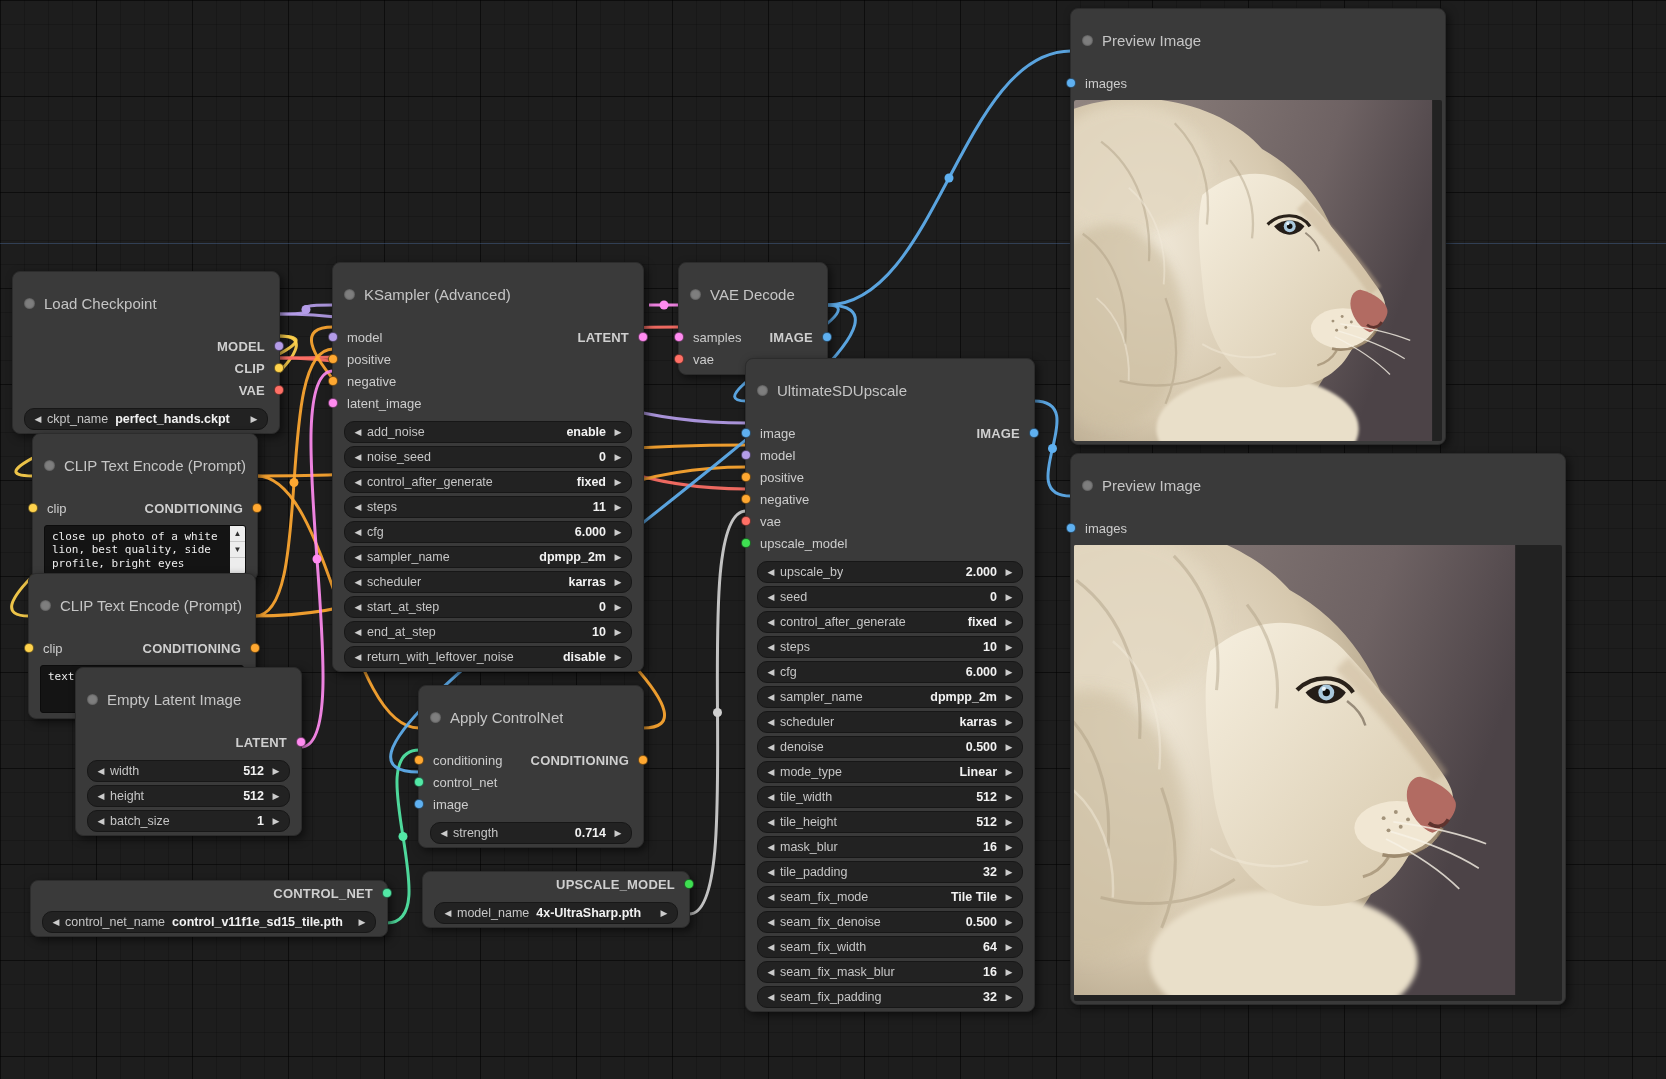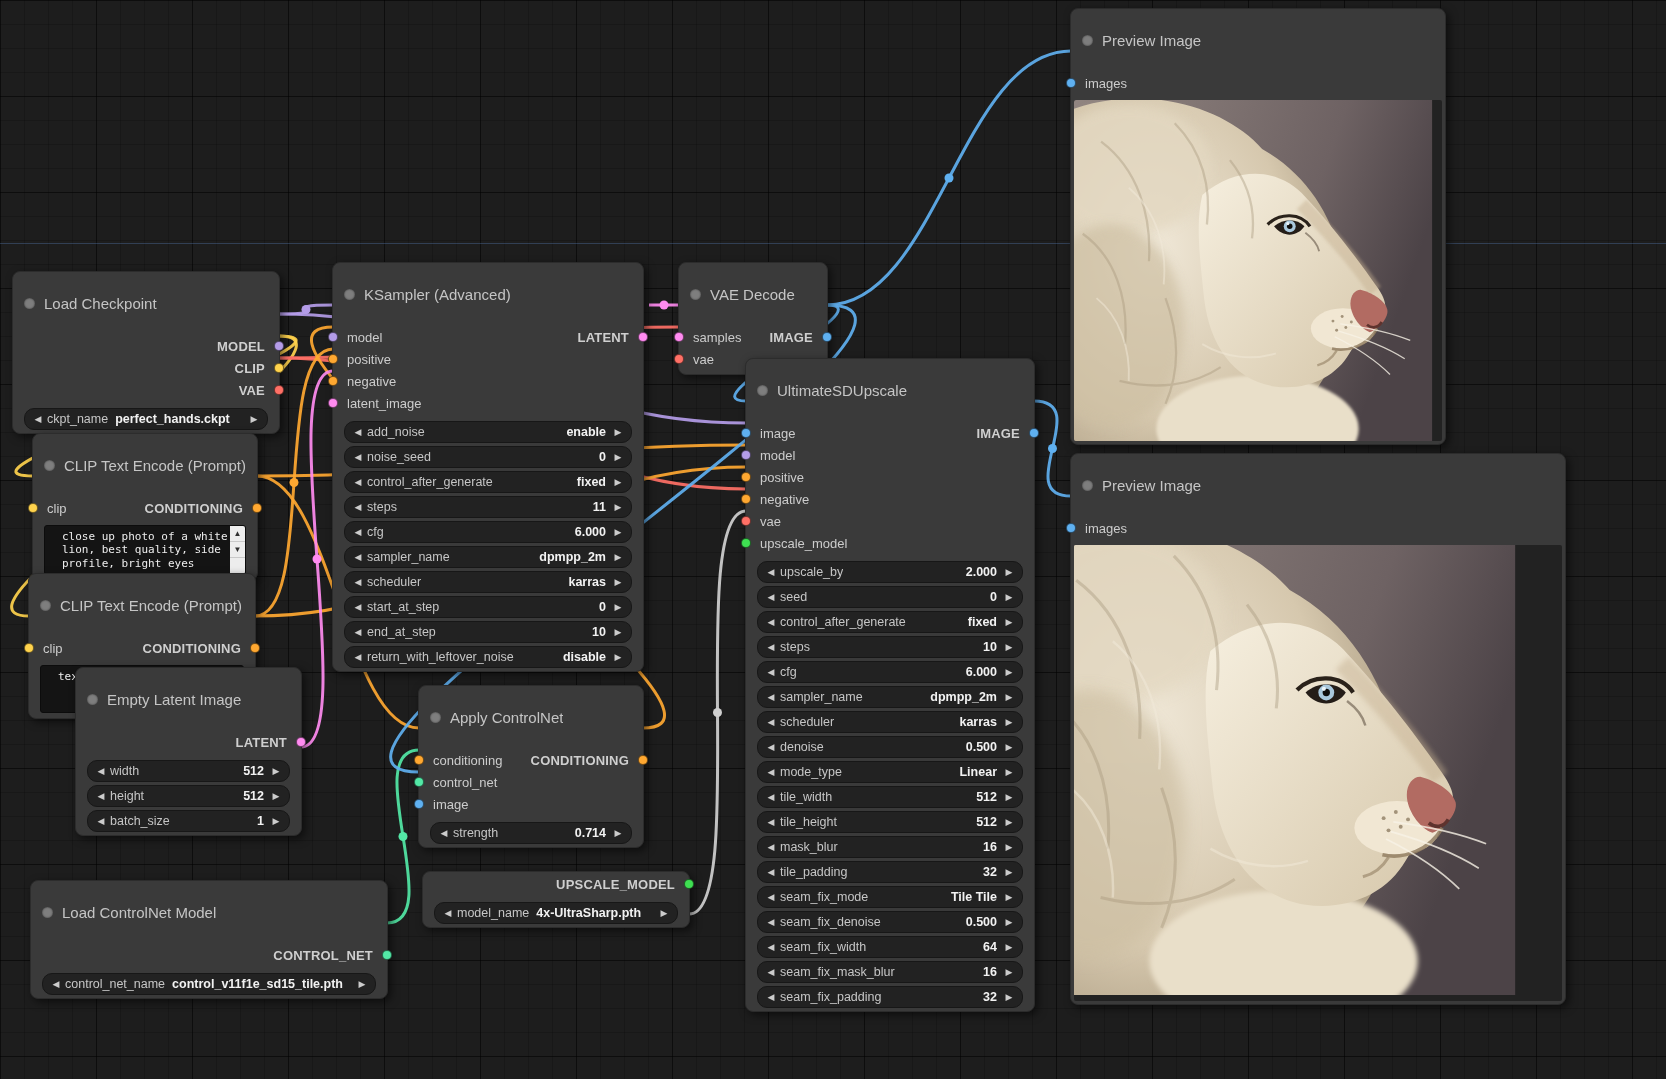--- a/index.html
+++ b/index.html
@@ -37,21 +37,21 @@
     border:1px solid #171717;display:flex;align-items:center;padding:0 6px;
     font-size:12.5px;color:#c6c6c6;white-space:nowrap;
   }
   .warrow{font-size:9px;color:#cccccc;flex:0 0 14px;text-align:center;line-height:1;}
   .wlabel{margin:0 2px;overflow:hidden;}
   .wvalue{font-weight:bold;color:#f2f2f2;}
   .widget.value .wvalue{margin-left:auto;padding-right:5px;}
   .widget.combo .wvalue{margin-left:5px;}
   .widget.combo .spacer{flex:1;}
   .textwidget{margin:2px 11px 5px 11px;background:#141414;border-radius:3px;display:flex;overflow:hidden;border:1px solid #0c0c0c;}
-  .textcontent{flex:1;padding:4px 2px 4px 17px;font-family:"DejaVu Sans Mono",monospace;font-size:11px;line-height:1.22;color:#ededed;white-space:pre-wrap;min-height:38px;}
+  .textcontent{flex:1;padding:4px 2px 4px 7px;font-family:"DejaVu Sans Mono",monospace;font-size:11px;line-height:1.22;color:#ededed;white-space:pre-wrap;min-height:38px;}
   .scrollbar{flex:0 0 15px;background:#ededed;display:flex;flex-direction:column;align-items:stretch;}
   .sb-btn{height:15px;display:flex;align-items:center;justify-content:center;font-size:8px;color:#2f2f2f;border-bottom:1px solid #c9c9c9;}
   .imgwidget{flex:1;margin:2px 3px 3px 3px;border-radius:2px;overflow:hidden;background:#222;}
   .imgwidget svg{width:100%;height:100%;display:block;}
 </style>
 </head>
 <body>
 
 <div id="canvas">
   <div class="guide-line"></div>
@@ -259,24 +259,20 @@
       </div>
       <div class="widget value">
         <span class="warrow">◀</span>
         <span class="wlabel">batch_size</span>
         <span class="spacer" style="flex: 1 1 0%;"></span>
         <span class="wvalue">1</span>
         <span class="warrow">▶</span>
       </div>
     </div>
     <div class="node" style="left: 30px; top: 880px; width: 358px;">
-      <div class="node-header">
-        <span class="collapse-dot"></span>
-        <span class="node-title">Load ControlNet Model</span>
-      </div>
       <div class="rows">
         <div class="port-row">
           <span class="pl-out">CONTROL_NET</span>
           <span class="dot out" style="background: rgb(83, 232, 166);"></span>
         </div>
       </div>
       <div class="widget combo">
         <span class="warrow">◀</span>
         <span class="wlabel">control_net_name</span>
         <span class="wvalue">control_v11f1e_sd15_tile.pth</span>

